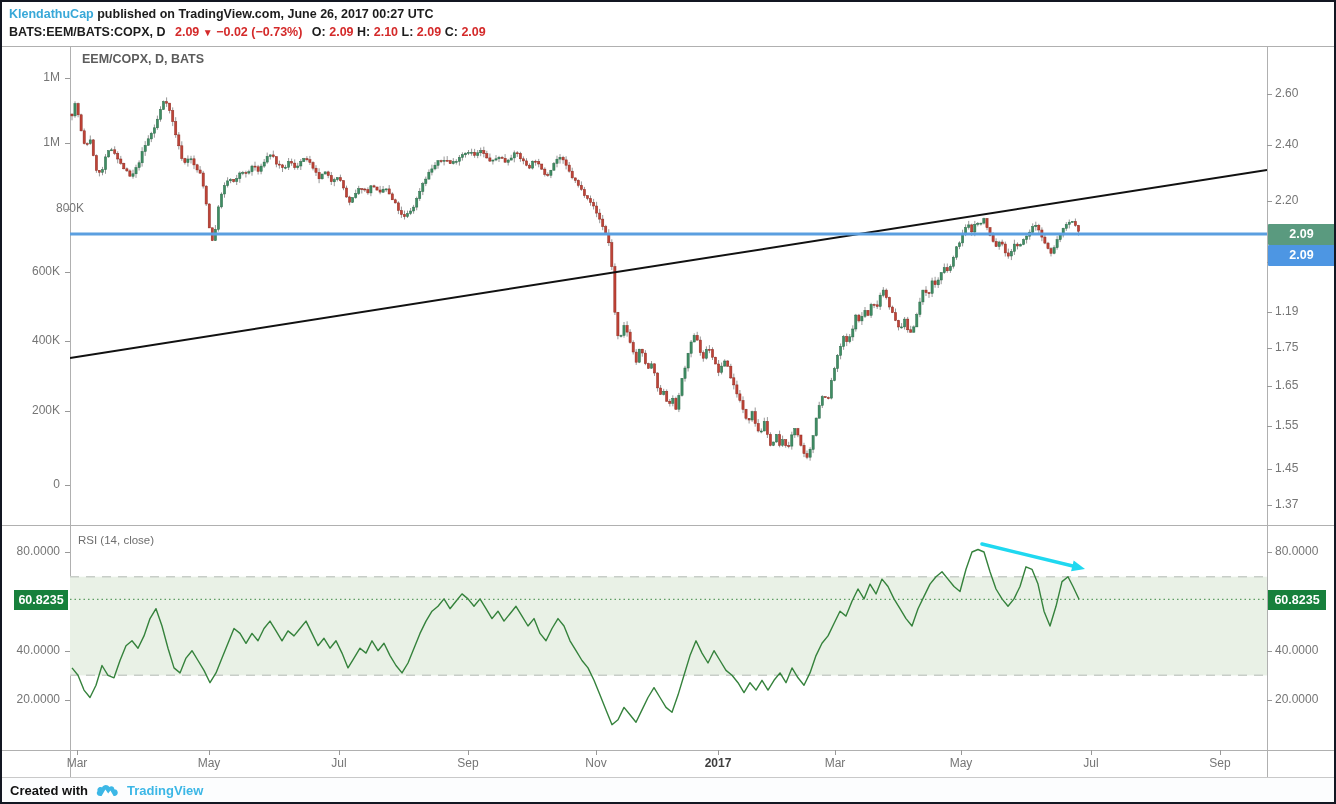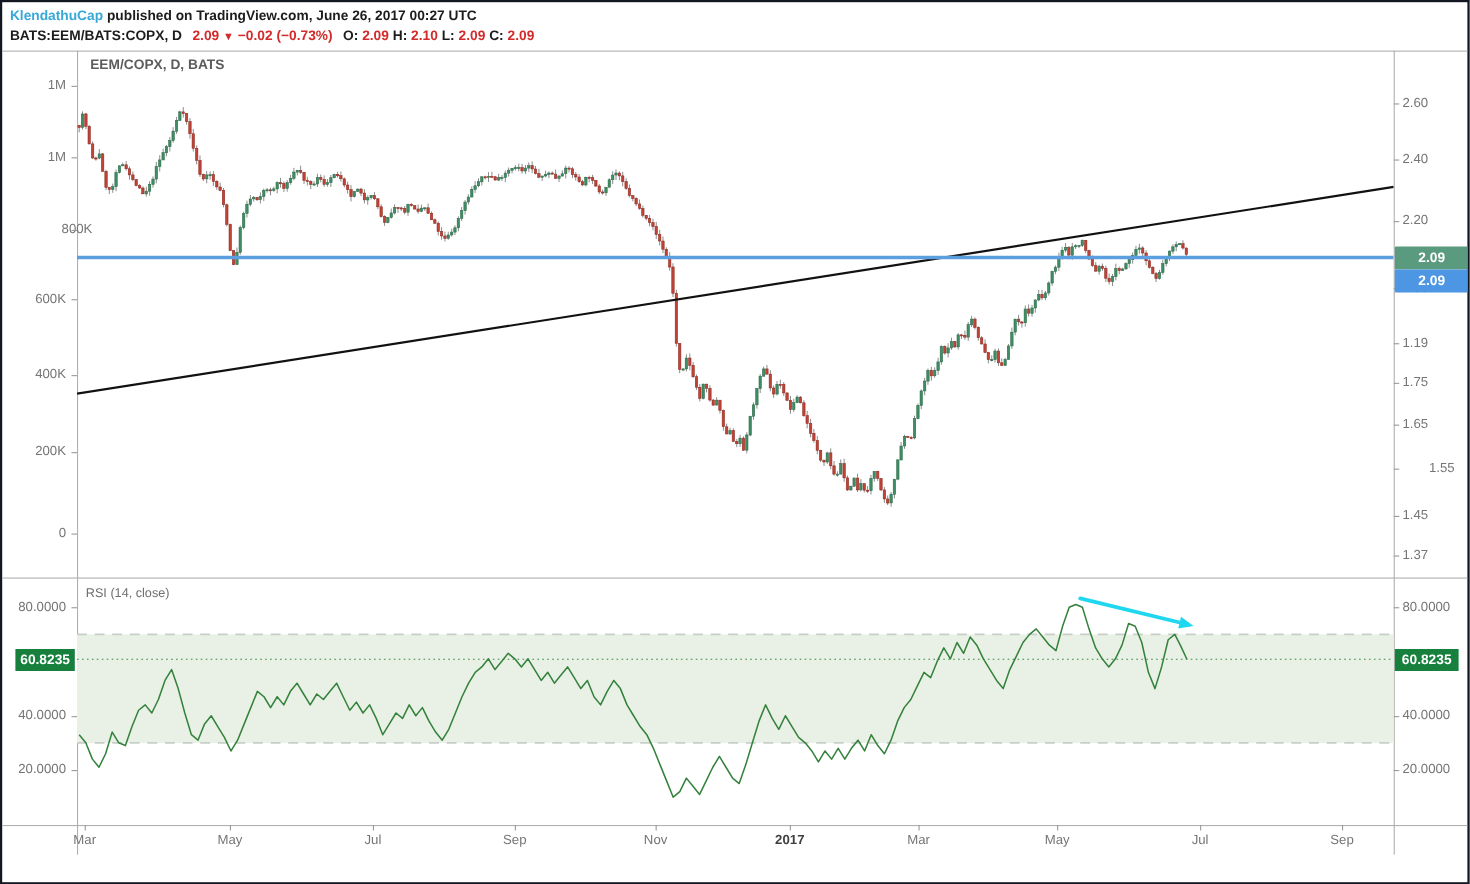--- a/index.html
+++ b/index.html
@@ -440,21 +440,21 @@
       <div class="axlbl right" style="top:191px;">2.20</div>
       <div class="tick-r" style="top:199px;"></div>
       <div class="axlbl right" style="top:252px;">2.00</div>
       <div class="tick-r" style="top:260px;"></div>
       <div class="axlbl right" style="top:302px;">1.19</div>
       <div class="tick-r" style="top:310px;"></div>
       <div class="axlbl right" style="top:338px;">1.75</div>
       <div class="tick-r" style="top:346px;"></div>
       <div class="axlbl right" style="top:376px;">1.65</div>
       <div class="tick-r" style="top:384px;"></div>
-      <div class="axlbl right" style="top:416px;margin-left:24px;">1.55</div>
+      <div class="axlbl right" style="top:416px;">1.55</div>
       <div class="tick-r" style="top:424px;"></div>
       <div class="axlbl right" style="top:459px;">1.45</div>
       <div class="tick-r" style="top:467px;"></div>
       <div class="axlbl right" style="top:495px;">1.37</div>
       <div class="tick-r" style="top:503px;"></div>
     </div>
   <div id="rsi-axis">
       <div class="axlbl left" style="top:542px;">80.0000</div>
       <div class="tick-l" style="top:550px;"></div>
       <div class="axlbl right" style="top:542px;">80.0000</div>
@@ -492,13 +492,25 @@
     </div>
 
   <div id="price-badges">
       <div class="badge" style="top:222px;background:#5a9a7f;">2.09</div>
       <div class="badge" style="top:243px;background:#4d96e3;">2.09</div>
     </div>
 
   <div class="rsi-badge" style="left:12px;top:588px;width:54px;">60.8235</div>
   <div class="rsi-badge" style="left:1266px;top:588px;width:58px;">60.8235</div>
 
+  <div class="abs" id="footer">
+    <div id="footer-inner">
+      <span>Created with</span>
+      <span>
+        <svg width="25" height="17" viewBox="0 0 25 17">
+          <path d="M5.2 14 C1.8 14 1 10.8 2.6 9.1 C1.6 6.2 4.9 4.1 7 5.6 C8.2 2.3 13 2.2 14.4 5.1 C16.2 3.4 19.4 4.6 19.3 7.2 C22.6 7.2 23.8 11 21.8 12.9 C20.8 13.9 19.6 14 18 14 Z" fill="#3cb7e6"></path>
+          <path d="M6.6 14 L10.4 7.6 L13.2 11.6 L15.4 8.4 L18.6 14 Z" fill="#ffffff"></path>
+        </svg>
+      </span>
+      <span id="tv-brand">TradingView</span>
+    </div>
+  </div>
 </div>
 
 </body></html>

